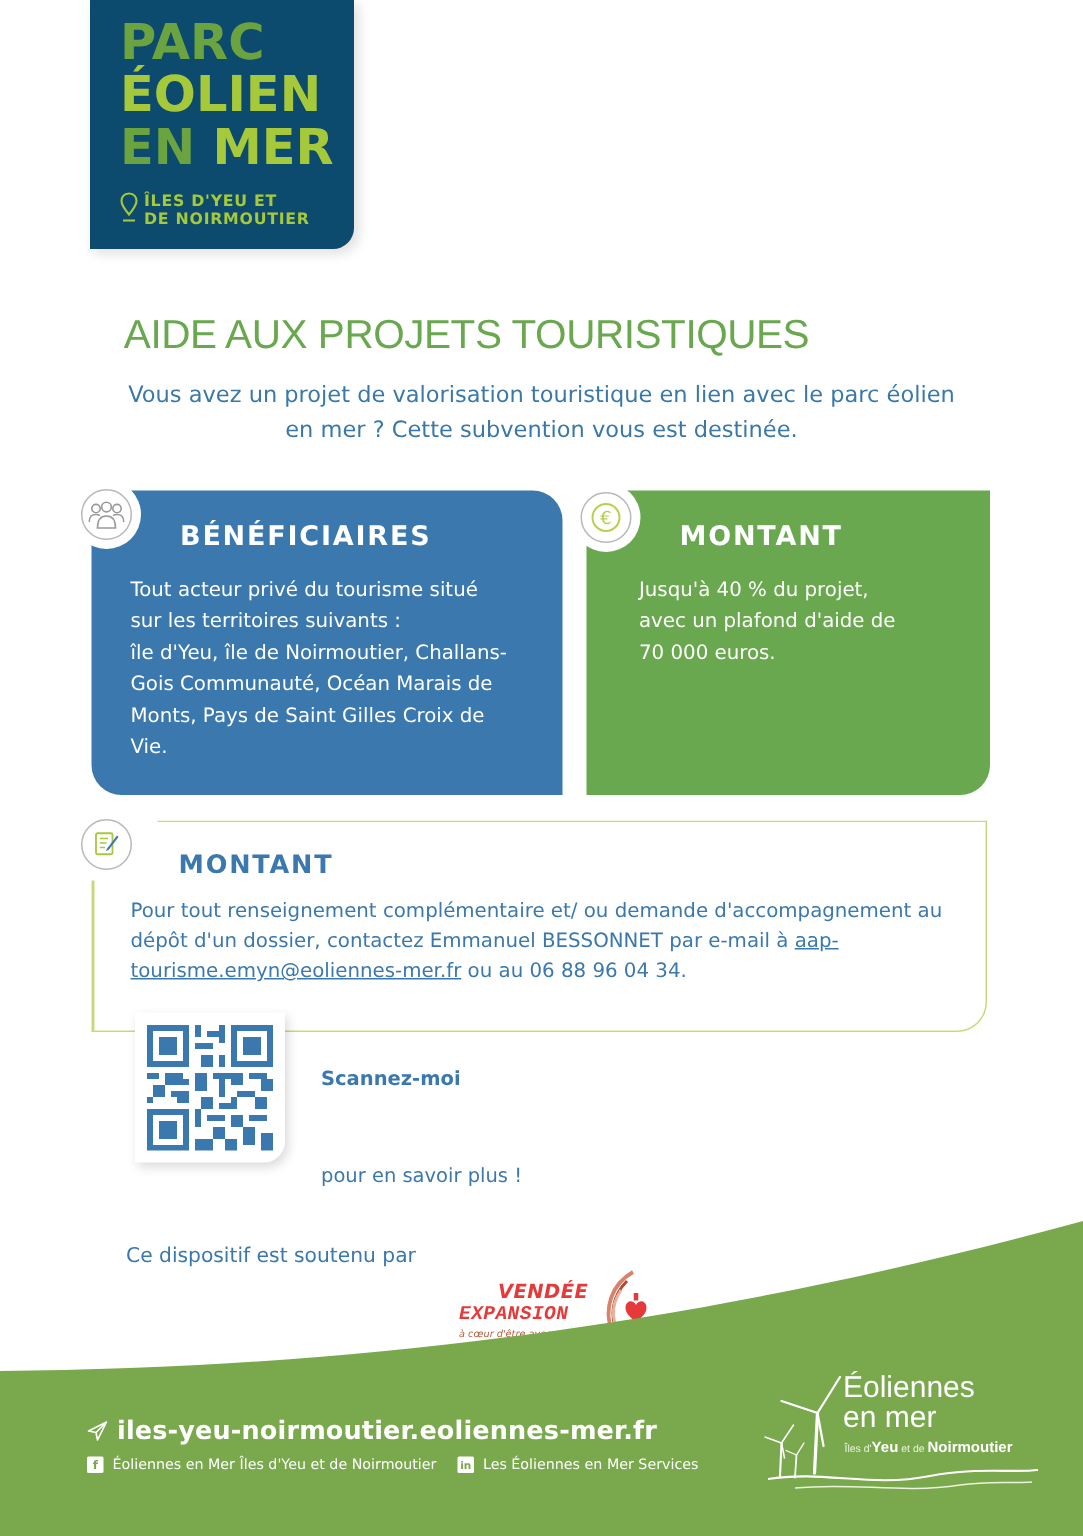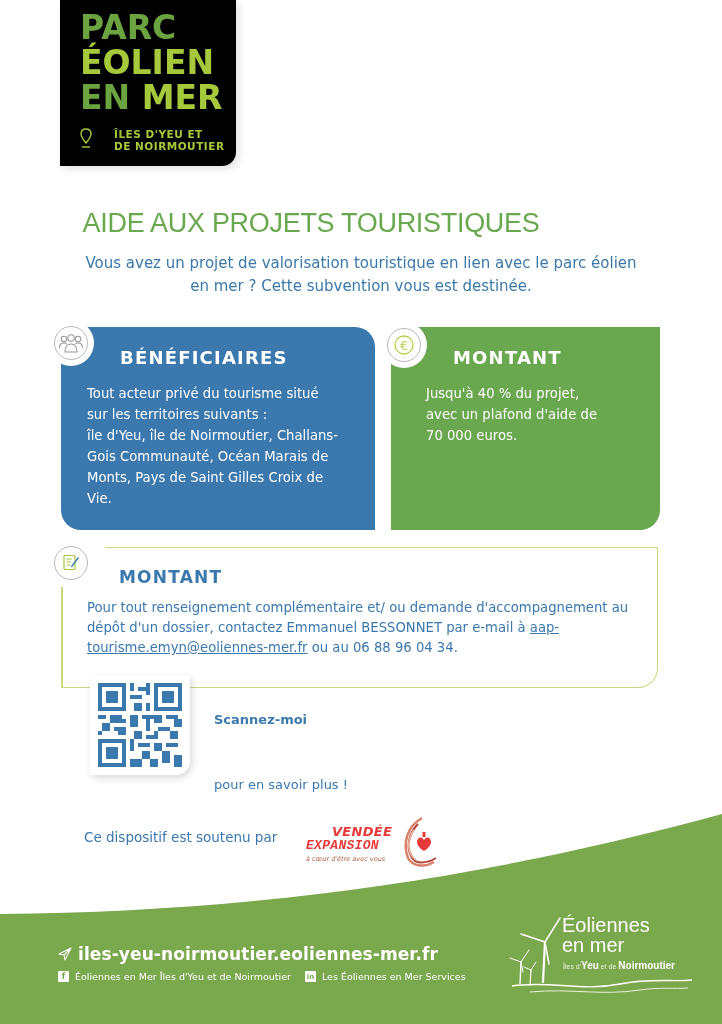--- a/index.html
+++ b/index.html
@@ -2,28 +2,28 @@
 <html><head>
 <meta charset="utf-8">
 <style>
   * { margin:0; padding:0; box-sizing:border-box; }
   html, body { width:722px; height:1024px; overflow:hidden; background:#ffffff; }
   body { position:relative; font-family:"DejaVu Sans", sans-serif; }
 
   
   .logo-tile {
     position:absolute; left:60px; top:0; width:176px; height:166px;
-    background:#000000; border-radius:0 0 14px 0;
+    background:#0c4a6e; border-radius:0 0 14px 0;
     box-shadow: 3px 3px 8px rgba(0,0,0,0.12);
     padding:10px 0 0 20px;
   }
   .logo-line { font-family:"DejaVu Sans", sans-serif; font-weight:bold; font-size:33px; line-height:35px; letter-spacing:0px; }
   .logo-dark { color:#6aa33f; }
   .logo-light { color:#a5c93a; }
-  .logo-sub { position:absolute; left:20px; top:128px; display:flex; align-items:flex-start; gap:22px; }
+  .logo-sub { position:absolute; left:20px; top:128px; display:flex; align-items:flex-start; gap:4px; }
   .logo-sub-text { font-family:"DejaVu Sans", sans-serif; font-weight:bold; font-size:10.5px; line-height:12px; color:#a5c93a; letter-spacing:0.5px; }
 
   
   .main-title {
     position:absolute; left:0; top:208px; width:622px; text-align:center;
     font-family:"Liberation Sans", sans-serif; font-size:27px; color:#6aa84f; letter-spacing:-0.3px;
   }
   .intro {
     position:absolute; left:80px; top:252px; width:562px; text-align:center;
     font-family:"DejaVu Sans", sans-serif; font-size:15px; line-height:23px; color:#3a78a8;
@@ -77,21 +77,21 @@
   .qr-tile {
     position:absolute; left:90px; top:675px; width:100px; height:100px; background:#fff;
     border-radius:0 0 14px 0; box-shadow: 2px 3px 7px rgba(0,0,0,0.15);
     display:flex; align-items:center; justify-content:center;
   }
   .scan-title { position:absolute; left:214px; top:712px; font-family:"DejaVu Sans", sans-serif; font-weight:bold; font-size:13px; color:#3a78ad; }
   .scan-sub { position:absolute; left:214px; top:733px; font-family:"DejaVu Sans", sans-serif; font-size:13px; color:#3a78ad;margin-top:44px; }
 
   
   .sponsor-text { position:absolute; left:84px; top:829px; font-family:"DejaVu Sans", sans-serif; font-size:13.5px; color:#3a78ad; }
-  .ve-logo { position:absolute; left:304px; top:814px; width:145px; height:56px; }
+  .ve-logo { position:absolute; left:304px; top:844px; width:145px; height:56px; }
   .ve-line1 { position:absolute; left:28px; top:10px; font-family:"DejaVu Sans", sans-serif; font-weight:bold; font-style:italic; font-size:13px; color:#e63a3a; letter-spacing:0.3px; }
   .ve-line2 { position:absolute; left:2px; top:24px; font-family:Liberation Mono, monospace; font-weight:bold; font-style:italic; font-size:13px; color:#e63a3a; letter-spacing:0.3px; }
   .ve-tag { position:absolute; left:2px; top:41px; font-family:"DejaVu Sans", sans-serif; font-style:italic; font-size:6.5px; color:#b05b3a; }
 
   
   .footer-wave { position:absolute; left:0; top:810px; width:722px; height:214px; }
   .footer-url {
     position:absolute; left:58px; top:944px; font-family:"DejaVu Sans", sans-serif; font-size:17px;
     color:#fff; font-weight:bold; display:flex; align-items:center; gap:6px; letter-spacing:0.1px;justify-content:space-between;
   }

